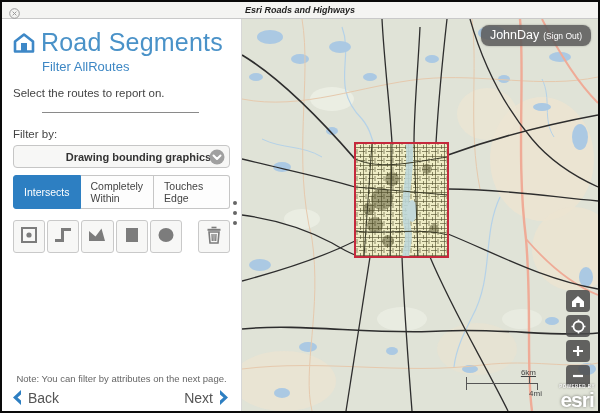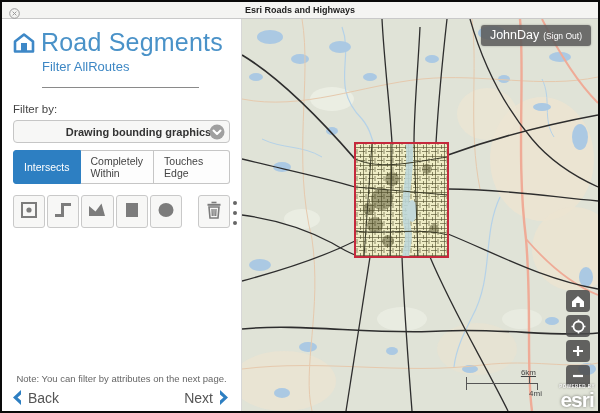--- a/index.html
+++ b/index.html
@@ -8,21 +8,21 @@
   .window {
     position: relative; width: 600px; height: 413px;
     background: #fff; border: 2px solid #0a0a0a; overflow: hidden;
   }
   
   .titlebar {
     position: relative; height: 17px; background: #f4f4f2;
     border-bottom: 1px solid #c9c9c9;
     display: flex; align-items: center; justify-content: center;
   }
-  .titlebar .title { font-size: 9px; font-weight: bold; color: #222; }
+  .titlebar .title { font-size: 9px; font-weight: bold; color: #222; font-style: italic; }
   .close-btn {
     position: absolute; left: 7px; top: 3px; width: 11px; height: 11px; cursor: default;
   }
   
   .content { display: flex; height: calc(100% - 17px); }
   .panel { position: relative; width: 240px; background: #fff; border-right: 1px solid #d7d7d7; flex-shrink:0; }
   .mapwrap { position: relative; flex: 1; overflow: hidden; background:#e0e3d7; }
   .mapwrap svg.basemap { display:block; width:100%; height:100%; }
 
   
@@ -70,21 +70,21 @@
   .navbtn { display:flex; align-items:center; cursor:pointer; font-size: 14px; color:#555; }
   .navbtn svg { display:block; }
   .navbtn .lbl { margin: 0 5px; }
 
   .dots { position:absolute; right: 2px; top: 176px; width: 8px; cursor: ns-resize; }
   .dots i { display:block; width:4px; height:4px; border-radius:50%; background:#666; margin: 6px auto; }
 
   
   .userbtn {
     position:absolute; top: 6px; right: 7px; background: rgba(92,92,92,.88);
-    border-radius: 3px; padding: 3px 9px 4px; color:#fff; cursor:pointer;
+    border-radius: 8px; padding: 3px 9px 4px; color:#fff; cursor:pointer;
     display:flex; align-items:baseline; box-shadow: 0 0 2px rgba(0,0,0,.3);
   }
   .userbtn .uname { font-size: 12.5px; }
   .userbtn .signout { font-size: 8.5px; margin-left: 4px; }
 
   .mapctrls { position:absolute; right: 8px; bottom: 24px; display:flex; flex-direction:column; }
   .mapctrl {
     width: 24px; height: 22px; background: rgba(74,74,74,.85); border-radius: 4px;
     margin-top: 3px; display:flex; align-items:center; justify-content:center; cursor:pointer;
   }
@@ -124,20 +124,21 @@
         <span class="home-ic">
           <svg width="24" height="22" viewBox="0 0 24 22">
             <path d="M3,9.5 L12,2.5 L21,9.5 L21,19.5 L3,19.5 Z" fill="#fff" stroke="#3e88c7" stroke-width="2.6" stroke-linejoin="round"></path>
             <rect x="9" y="11" width="6" height="8" fill="#3e88c7"></rect>
           </svg>
         </span>
         <span class="ttl">Road Segments</span>
       </div>
       <div class="subttl">Filter AllRoutes</div>
 
+      <div class="instr">Select the routes to report on.</div>
       <div class="divider"></div>
 
       <div class="filterlbl">Filter by:</div>
 
       <div class="dropdown">
         <span class="val">Drawing bounding graphics</span>
         <span class="chev">
           <svg width="16" height="16" viewBox="0 0 16 16">
             <circle cx="8" cy="8" r="7.5" fill="#a0a0a0"></circle>
             <path d="M4.5,6.5 L8,10 L11.5,6.5" fill="none" stroke="#fff" stroke-width="2" stroke-linecap="round" stroke-linejoin="round"></path>

